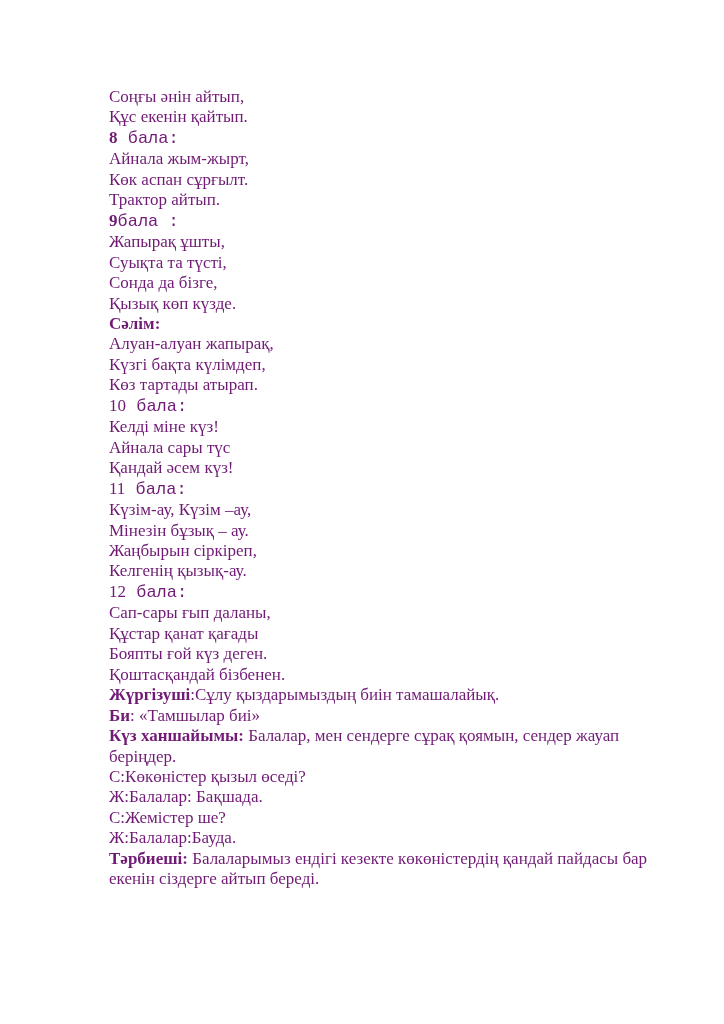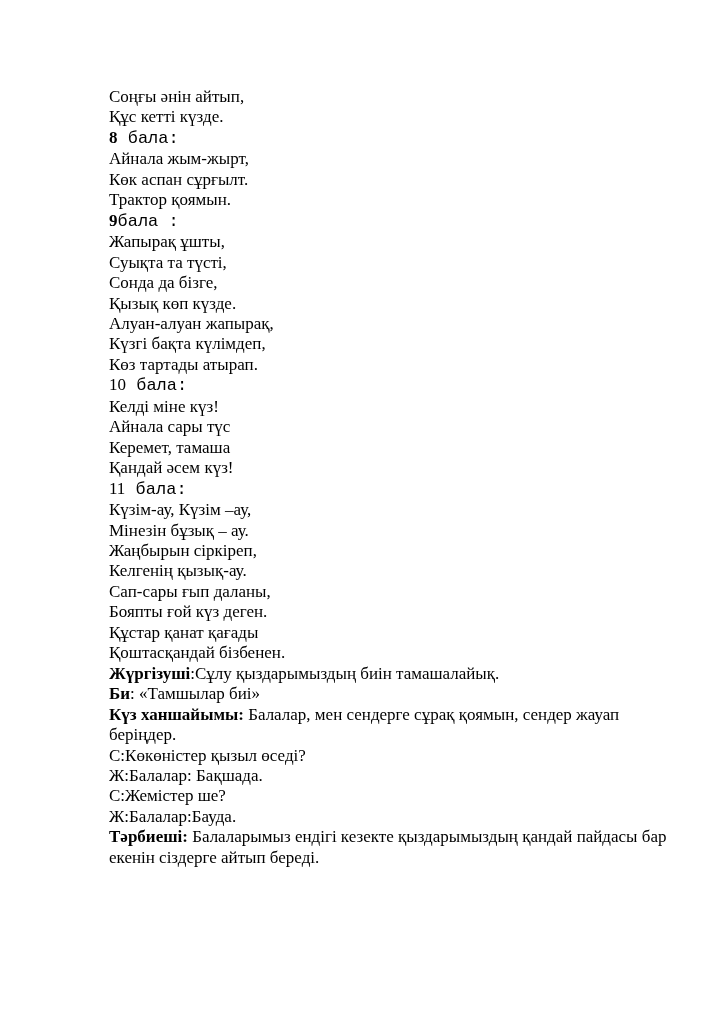--- a/index.html
+++ b/index.html
@@ -17,72 +17,73 @@
   .text-block {
     position: absolute;
     left: 109px;
     top: 87px;
     width: 540px;
   }
   .line {
     font-size: 17px;
     line-height: 20.45px;
     white-space: pre;
-    color: #000000;
+    color: #701a75;
   }
   .s-serif {
     font-family: "Liberation Serif", serif;
     font-weight: normal;
   }
   .s-serif-bold {
     font-family: "Liberation Serif", serif;
     font-weight: bold;
   }
   .s-sans {
     font-family: Liberation Mono, monospace;
     font-weight: normal;
   }
 </style>
 </head>
 <body>
 
 <div class="page">
   <div class="text-block">
       <div class="line"><span class="s-serif">Соңғы әнін айтып,</span></div>
-      <div class="line"><span class="s-serif">Құс кетті күзде.</span></div>
+      <div class="line"><span class="s-serif">Құс екенін қайтып.</span></div>
       <div class="line"><span class="s-serif-bold">8</span><span class="s-sans"> бала:</span></div>
       <div class="line"><span class="s-serif">Айнала жым-жырт,</span></div>
       <div class="line"><span class="s-serif">Көк аспан сұрғылт.</span></div>
-      <div class="line"><span class="s-serif">Трактор қоямын.</span></div>
+      <div class="line"><span class="s-serif">Трактор айтып.</span></div>
       <div class="line"><span class="s-serif-bold">9</span><span class="s-sans">бала :</span></div>
       <div class="line"><span class="s-serif">Жапырақ ұшты,</span></div>
       <div class="line"><span class="s-serif">Суықта та түсті,</span></div>
       <div class="line"><span class="s-serif">Сонда да бізге,</span></div>
       <div class="line"><span class="s-serif">Қызық көп күзде.</span></div>
+      <div class="line"><span class="s-serif-bold">Сәлім:</span></div>
       <div class="line"><span class="s-serif">Алуан-алуан жапырақ,</span></div>
       <div class="line"><span class="s-serif">Күзгі бақта күлімдеп,</span></div>
       <div class="line"><span class="s-serif">Көз тартады атырап.</span></div>
       <div class="line"><span class="s-serif">10</span><span class="s-sans"> бала:</span></div>
       <div class="line"><span class="s-serif">Келді міне күз!</span></div>
       <div class="line"><span class="s-serif">Айнала сары түс</span></div>
-      <div class="line"><span class="s-serif">Керемет, тамаша</span></div>
       <div class="line"><span class="s-serif">Қандай әсем күз!</span></div>
       <div class="line"><span class="s-serif">11</span><span class="s-sans"> бала:</span></div>
       <div class="line"><span class="s-serif">Күзім-ау, Күзім –ау,</span></div>
       <div class="line"><span class="s-serif">Мінезін бұзық – ау.</span></div>
       <div class="line"><span class="s-serif">Жаңбырын сіркіреп,</span></div>
       <div class="line"><span class="s-serif">Келгенің қызық-ау.</span></div>
+      <div class="line"><span class="s-serif">12</span><span class="s-sans"> бала:</span></div>
       <div class="line"><span class="s-serif">Сап-сары ғып даланы,</span></div>
+      <div class="line"><span class="s-serif">Құстар қанат қағады</span></div>
       <div class="line"><span class="s-serif">Бояпты ғой күз деген.</span></div>
-      <div class="line"><span class="s-serif">Құстар қанат қағады</span></div>
       <div class="line"><span class="s-serif">Қоштасқандай бізбенен.</span></div>
       <div class="line"><span class="s-serif-bold">Жүргізуші</span><span class="s-serif">:Сұлу қыздарымыздың биін тамашалайық.</span></div>
       <div class="line"><span class="s-serif-bold">Би</span><span class="s-serif">: «Тамшылар биі»</span></div>
       <div class="line"><span class="s-serif-bold">Күз ханшайымы:</span><span class="s-serif"> Балалар, мен сендерге сұрақ қоямын, сендер жауап</span></div>
       <div class="line"><span class="s-serif">беріңдер.</span></div>
       <div class="line"><span class="s-serif">С:Көкөністер қызыл өседі?</span></div>
       <div class="line"><span class="s-serif">Ж:Балалар: Бақшада.</span></div>
       <div class="line"><span class="s-serif">С:Жемістер ше?</span></div>
       <div class="line"><span class="s-serif">Ж:Балалар:Бауда.</span></div>
-      <div class="line"><span class="s-serif-bold">Тәрбиеші:</span><span class="s-serif"> Балаларымыз ендігі кезекте қыздарымыздың қандай пайдасы бар</span></div>
+      <div class="line"><span class="s-serif-bold">Тәрбиеші:</span><span class="s-serif"> Балаларымыз ендігі кезекте көкөністердің қандай пайдасы бар</span></div>
       <div class="line"><span class="s-serif">екенін сіздерге айтып береді.</span></div>
     </div>
 </div>
 
 </body></html>

